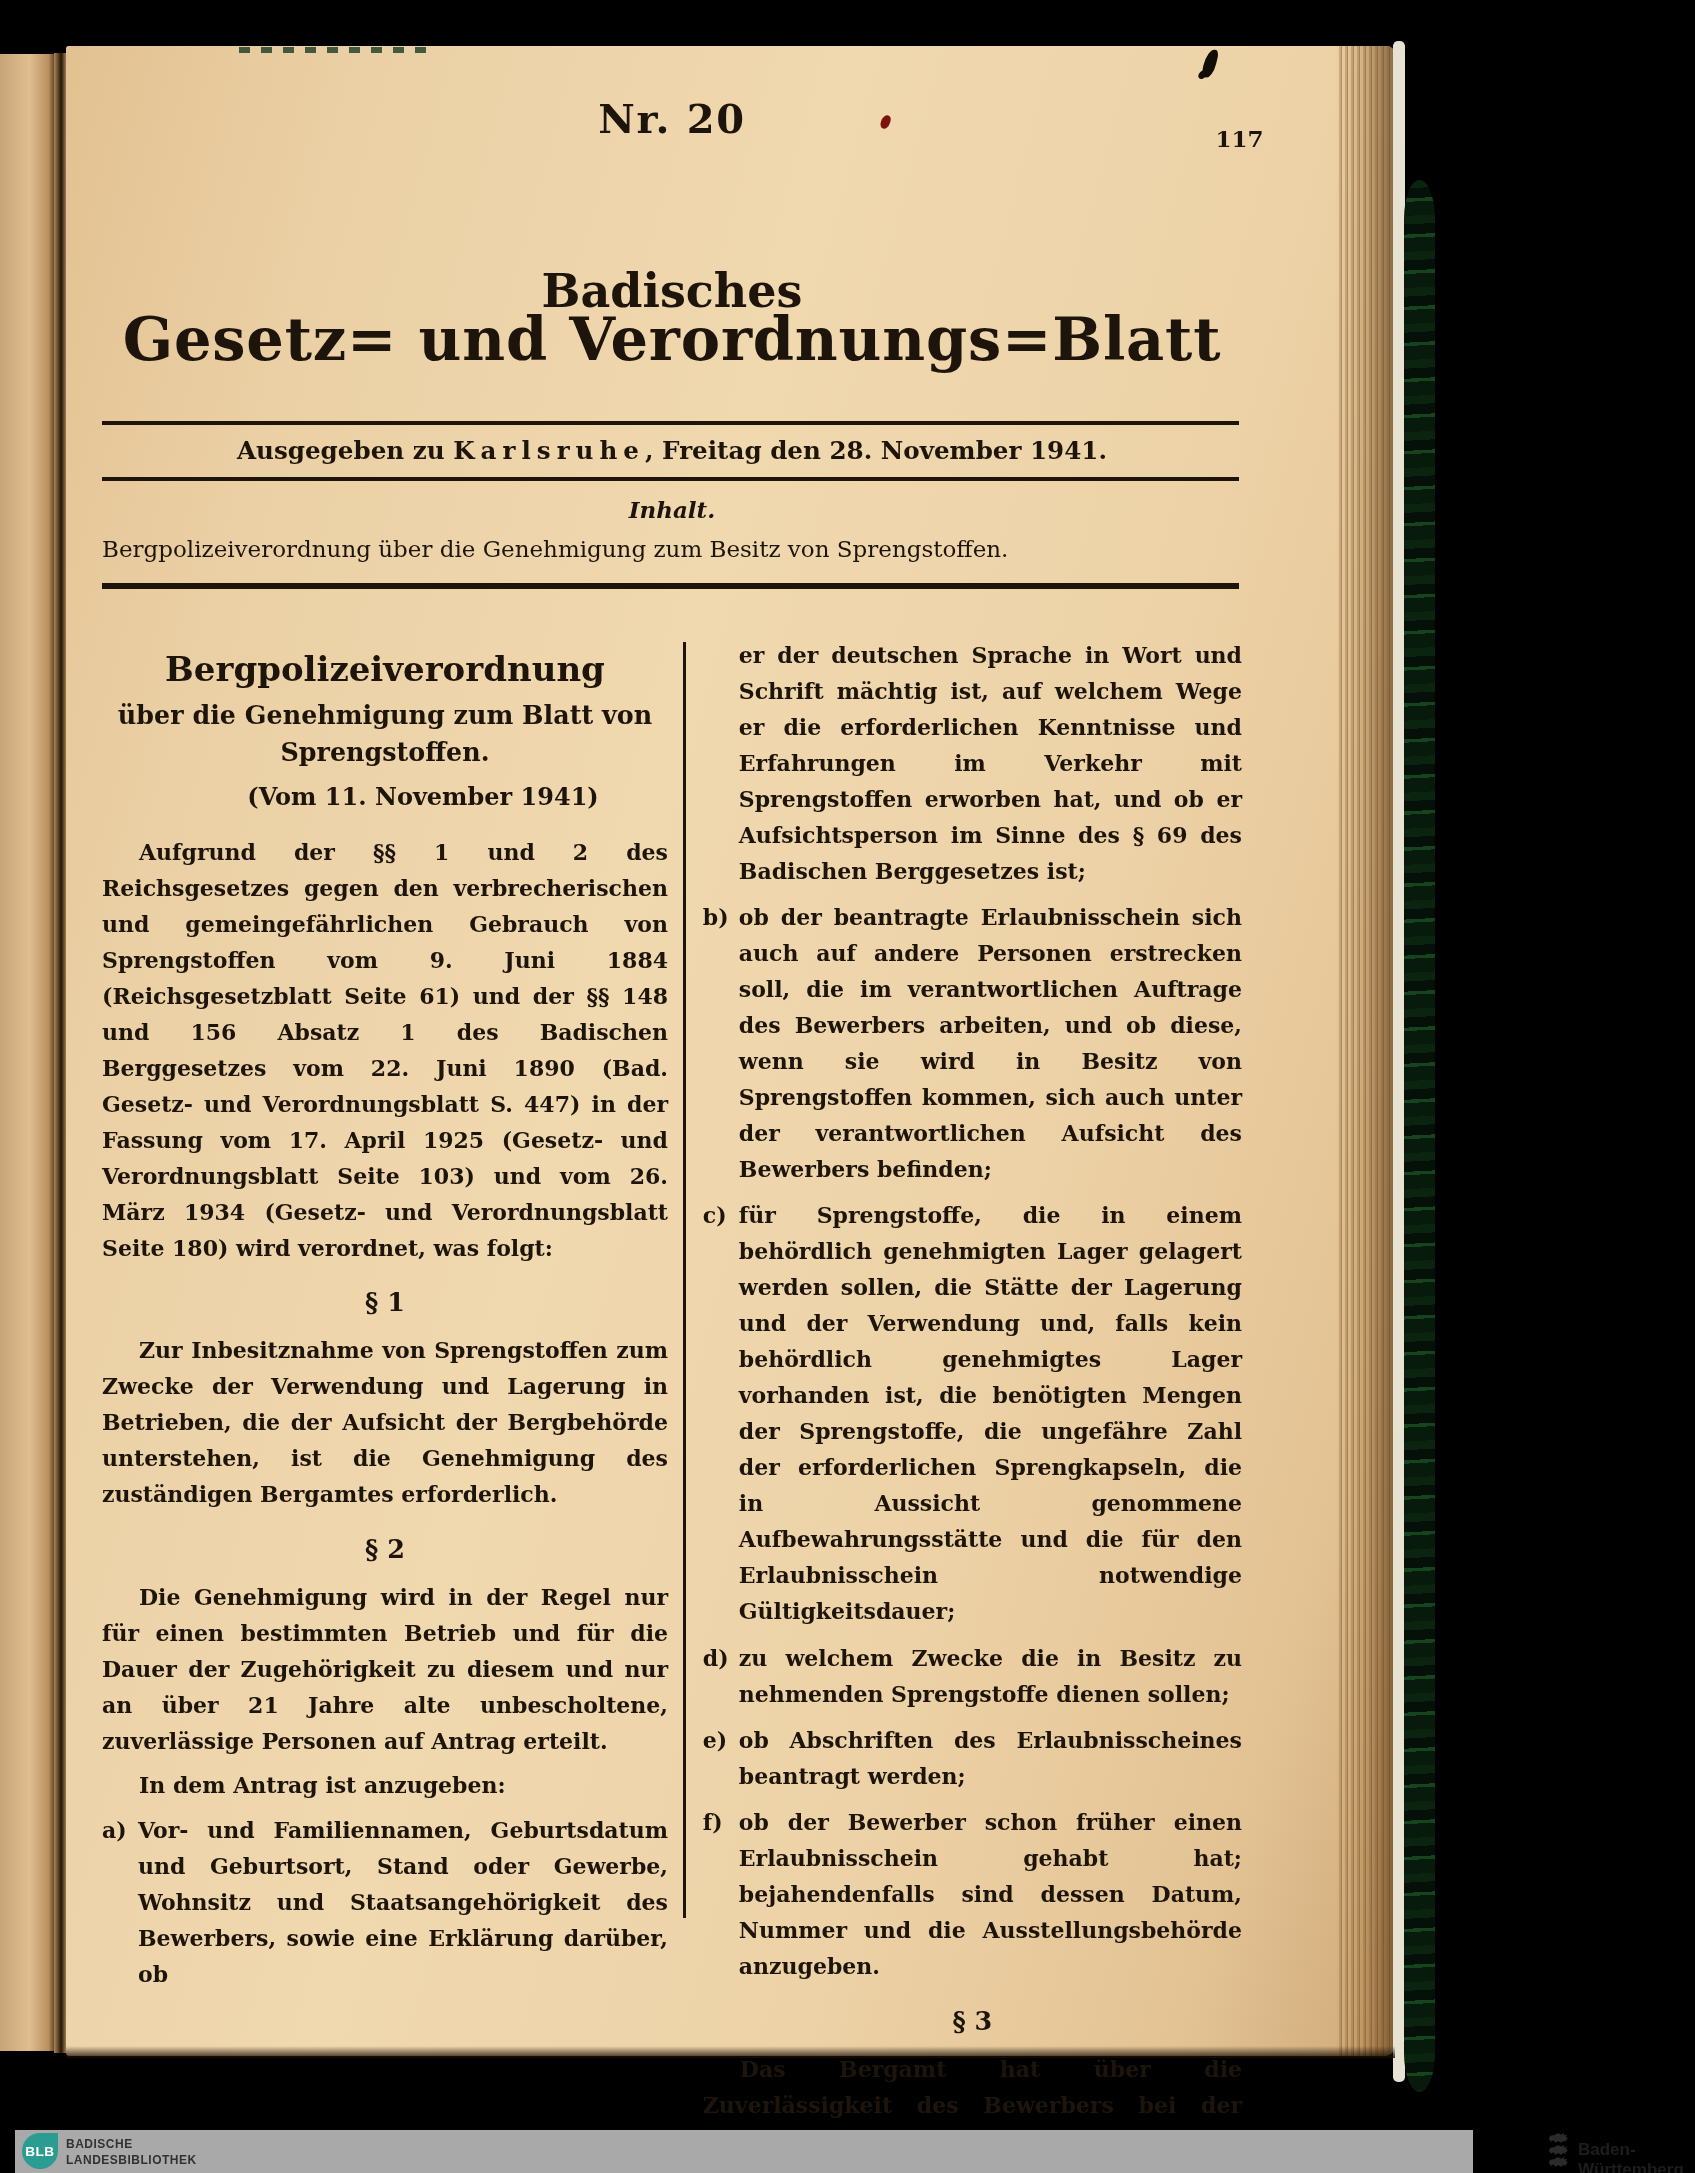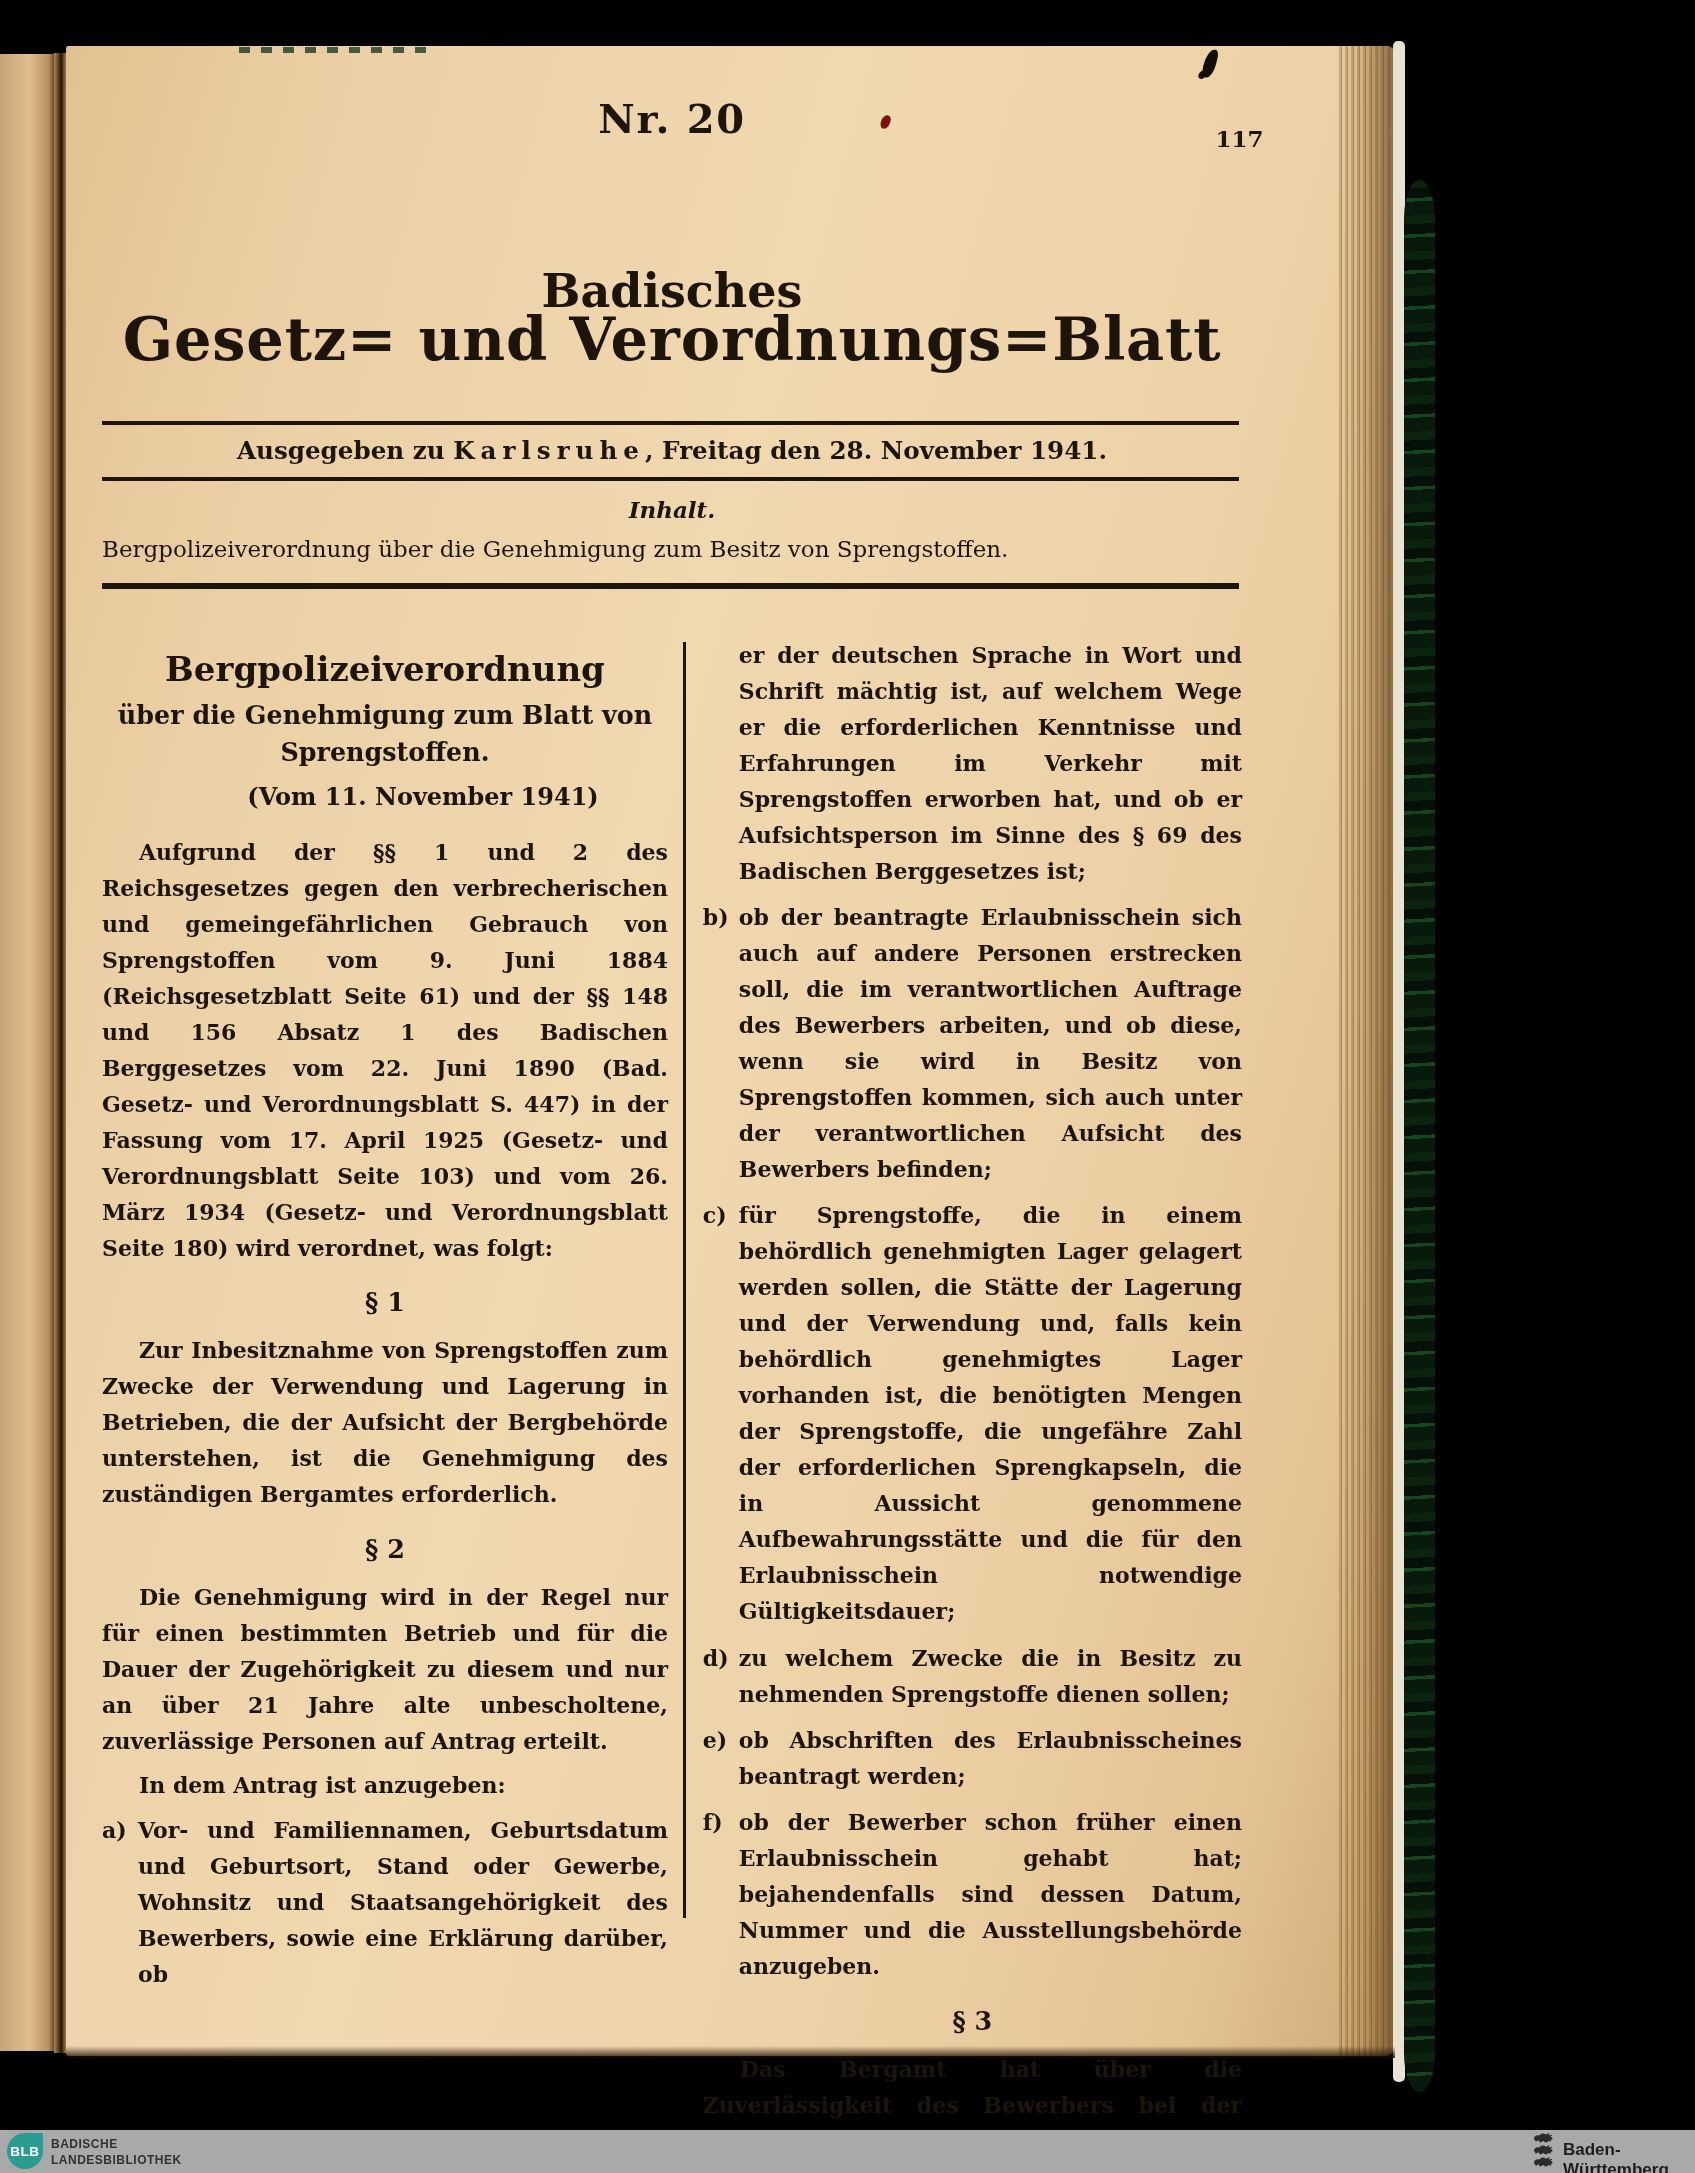--- a/index.html
+++ b/index.html
@@ -64,21 +64,21 @@
   .blk.h2{font-size:25.4px;line-height:37px;text-align:center;}
   .blk.datenote{font-weight:bold;text-align:center;padding-left:76px;margin:8.5px 0 18.6px;font-size:24px;}
   .blk.section{text-align:center;font-size:25.4px;margin:18.6px 0 12px;}
   .blk.para{text-align:justify;text-indent:37px;margin:0 0 8.5px;}
   .blk.cont{text-align:justify;padding-left:36px;margin:0 0 10.2px;}
   .blk.item{display:flex;margin:0 0 10.2px;}
   .blk.item .item-label{flex:0 0 36px;}
   .blk.item .item-text{flex:1;text-align:justify;}
 
   
-  #footer-bar{left:0;top:2130px;width:1695px;height:43px;background:var(--footer-bar);
+  #footer-bar{left:15px;top:2130px;width:1458px;height:43px;background:var(--footer-bar);
     font-family:"Liberation Sans","DejaVu Sans",sans-serif;}
   #blb-logo{position:absolute;left:6.8px;top:3.4px;width:36px;height:36px;background:var(--blb-teal);
     border-radius:50% 0 50% 50%;display:flex;align-items:center;justify-content:center;}
   #blb-logo span{color:#fff;font-size:13.6px;font-weight:bold;letter-spacing:0.4px;}
   #blb-text{position:absolute;left:51px;top:6px;color:#323232;font-weight:bold;
     font-size:12px;line-height:16px;letter-spacing:0.5px;}
   #bw-logo{position:absolute;left:1531px;top:2.5px;width:25.4px;height:38px;}
   #bw-label{position:absolute;left:1563px;top:10.2px;color:#1d1d1d;font-size:17px;font-weight:bold;}
 </style>
 </head>

